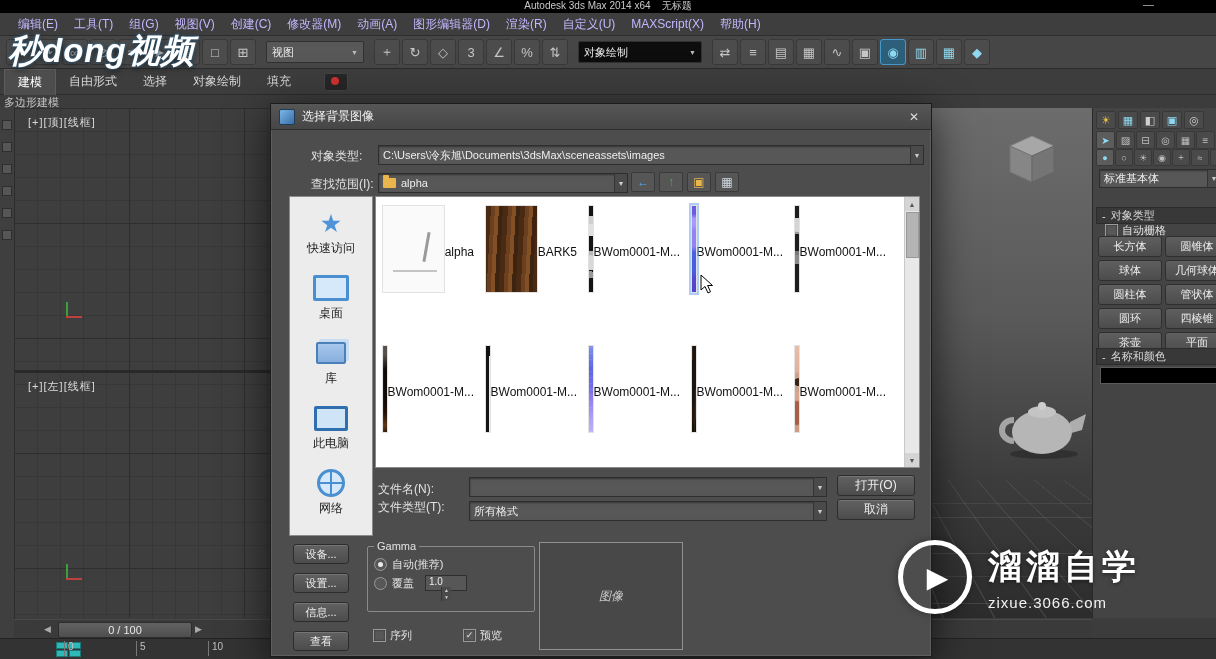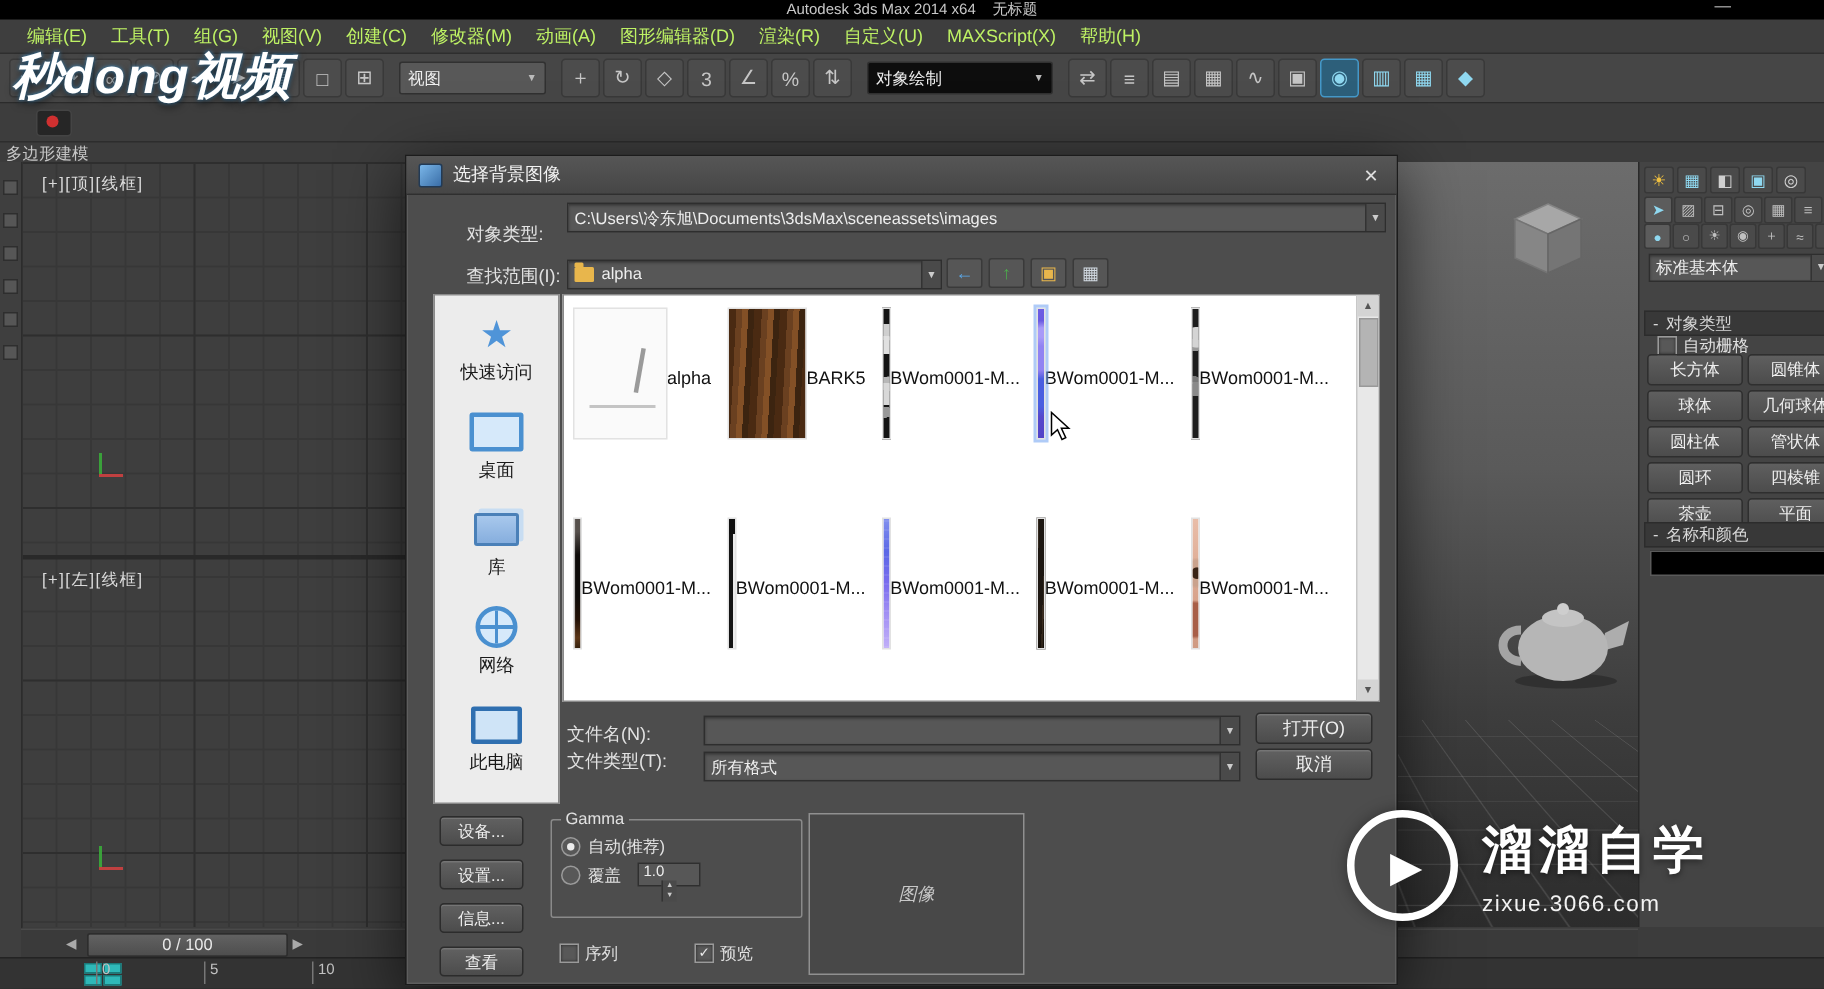--- a/index.html
+++ b/index.html
@@ -7,21 +7,21 @@
         font-family:"Liberation Sans","DejaVu Sans",sans-serif;color:#ddd;user-select:none;}
 
   
   #titlebar{position:absolute;left:0;top:0;width:100%;height:13px;background:#000;font-size:10px;color:#c8c8c8;z-index:4;}
   .tb-title{position:absolute;left:50%;transform:translateX(-50%);top:-1px;white-space:nowrap;}
   .tb-min{position:absolute;right:62px;top:-2px;font-size:11px;color:#bbb;}
 
   
   #menubar{position:absolute;left:0;top:13px;width:100%;height:22px;background:#3e3e3e;border-bottom:1px solid #2e2e2e;
            display:flex;align-items:center;padding-left:10px;z-index:3;}
-  .menu-item{font-size:12px;color:#bef264;padding:14px 8px;white-space:nowrap;cursor:default;}
+  .menu-item{font-size:12px;color:#c4b5fd;padding:14px 8px;white-space:nowrap;cursor:default;}
 
   
   #toolbar{position:absolute;left:0;top:36px;width:100%;height:32px;background:#464646;border-bottom:1px solid #2b2b2b;
            display:flex;align-items:center;padding-left:6px;gap:3px;z-index:3;}
   .tb-group{display:flex;gap:2px;align-items:center;}
   .tb-icon{width:24px;height:24px;background:#4c4c4c;border:1px solid #393939;border-radius:3px;
            display:flex;align-items:center;justify-content:center;font-size:13px;color:#c6c6c6;}
   .tb-active{background:#2d5f7a;border-color:#4598c8;}
   .tb-dd{height:20px;background:#585858;border:1px solid #313131;border-radius:2px;display:flex;align-items:center;
          font-size:11px;padding:0 5px;margin:0 7px;color:#eee;}
@@ -268,20 +268,27 @@
         <div class="tb-icon">∿</div>
         <div class="tb-icon">▣</div>
         <div class="tb-icon tb-active" style="color: rgb(143, 216, 240);">◉</div>
         <div class="tb-icon" style="color: rgb(143, 216, 240);">▥</div>
         <div class="tb-icon" style="color: rgb(143, 216, 240);">▦</div>
         <div class="tb-icon" style="color: rgb(143, 216, 240);">◆</div>
       </div>
   </div>
 
   <div id="ribbon">
+    <div id="ribbon-tabs">
+        <div class="ribbon-tab active">建模</div>
+        <div class="ribbon-tab">自由形式</div>
+        <div class="ribbon-tab">选择</div>
+        <div class="ribbon-tab">对象绘制</div>
+        <div class="ribbon-tab">填充</div>
+      </div>
     <div class="media-icon">
         <i></i>
       </div>
   </div>
   <div id="panel-label">多边形建模</div>
 
   <div id="leftstrip">
       <div class="strip-dot"></div>
       <div class="strip-dot"></div>
       <div class="strip-dot"></div>
@@ -398,21 +405,21 @@
   </div>
 
   <div id="dialog">
     <div class="dlg-title">
       <span class="dlg-ico"></span>
       <span class="dlg-title-text">选择背景图像</span>
       <span class="dlg-close">✕</span>
     </div>
 
     <div class="dlg-label" style="left:40px;top:44px">对象类型:</div>
-    <div class="combo" style="left:107px;top:31px;width:536px">
+    <div class="combo" style="left:107px;top:41px;width:536px">
       <span class="combo-text">C:\Users\冷东旭\Documents\3dsMax\sceneassets\images</span>
       <span class="combo-arr">▼</span>
     </div>
 
     <div class="dlg-label" style="left:40px;top:72px">查找范围(I):</div>
     <div class="combo" style="left:107px;top:69px;width:240px">
       <span class="folder-ico"></span>
       <span class="combo-text">alpha</span>
       <span class="combo-arr">▼</span>
     </div>
@@ -430,26 +437,26 @@
         </div>
         <div class="place">
           <div class="pic pic-desktop"></div>
           <div class="place-label">桌面</div>
         </div>
         <div class="place">
           <div class="pic pic-library"></div>
           <div class="place-label">库</div>
         </div>
         <div class="place">
+          <div class="pic pic-computer"></div>
+          <div class="place-label">此电脑</div>
+        </div>
+        <div class="place">
           <div class="pic pic-network"></div>
           <div class="place-label">网络</div>
-        </div>
-        <div class="place">
-          <div class="pic pic-computer"></div>
-          <div class="place-label">此电脑</div>
         </div>
       </div>
 
     <div class="filelist">
       <div class="frow" style="top:8px">
           <div class="fcell">
             <div class="thumb th-alpha"></div>
             <div class="fname">alpha</div>
           </div>
           <div class="fcell">

